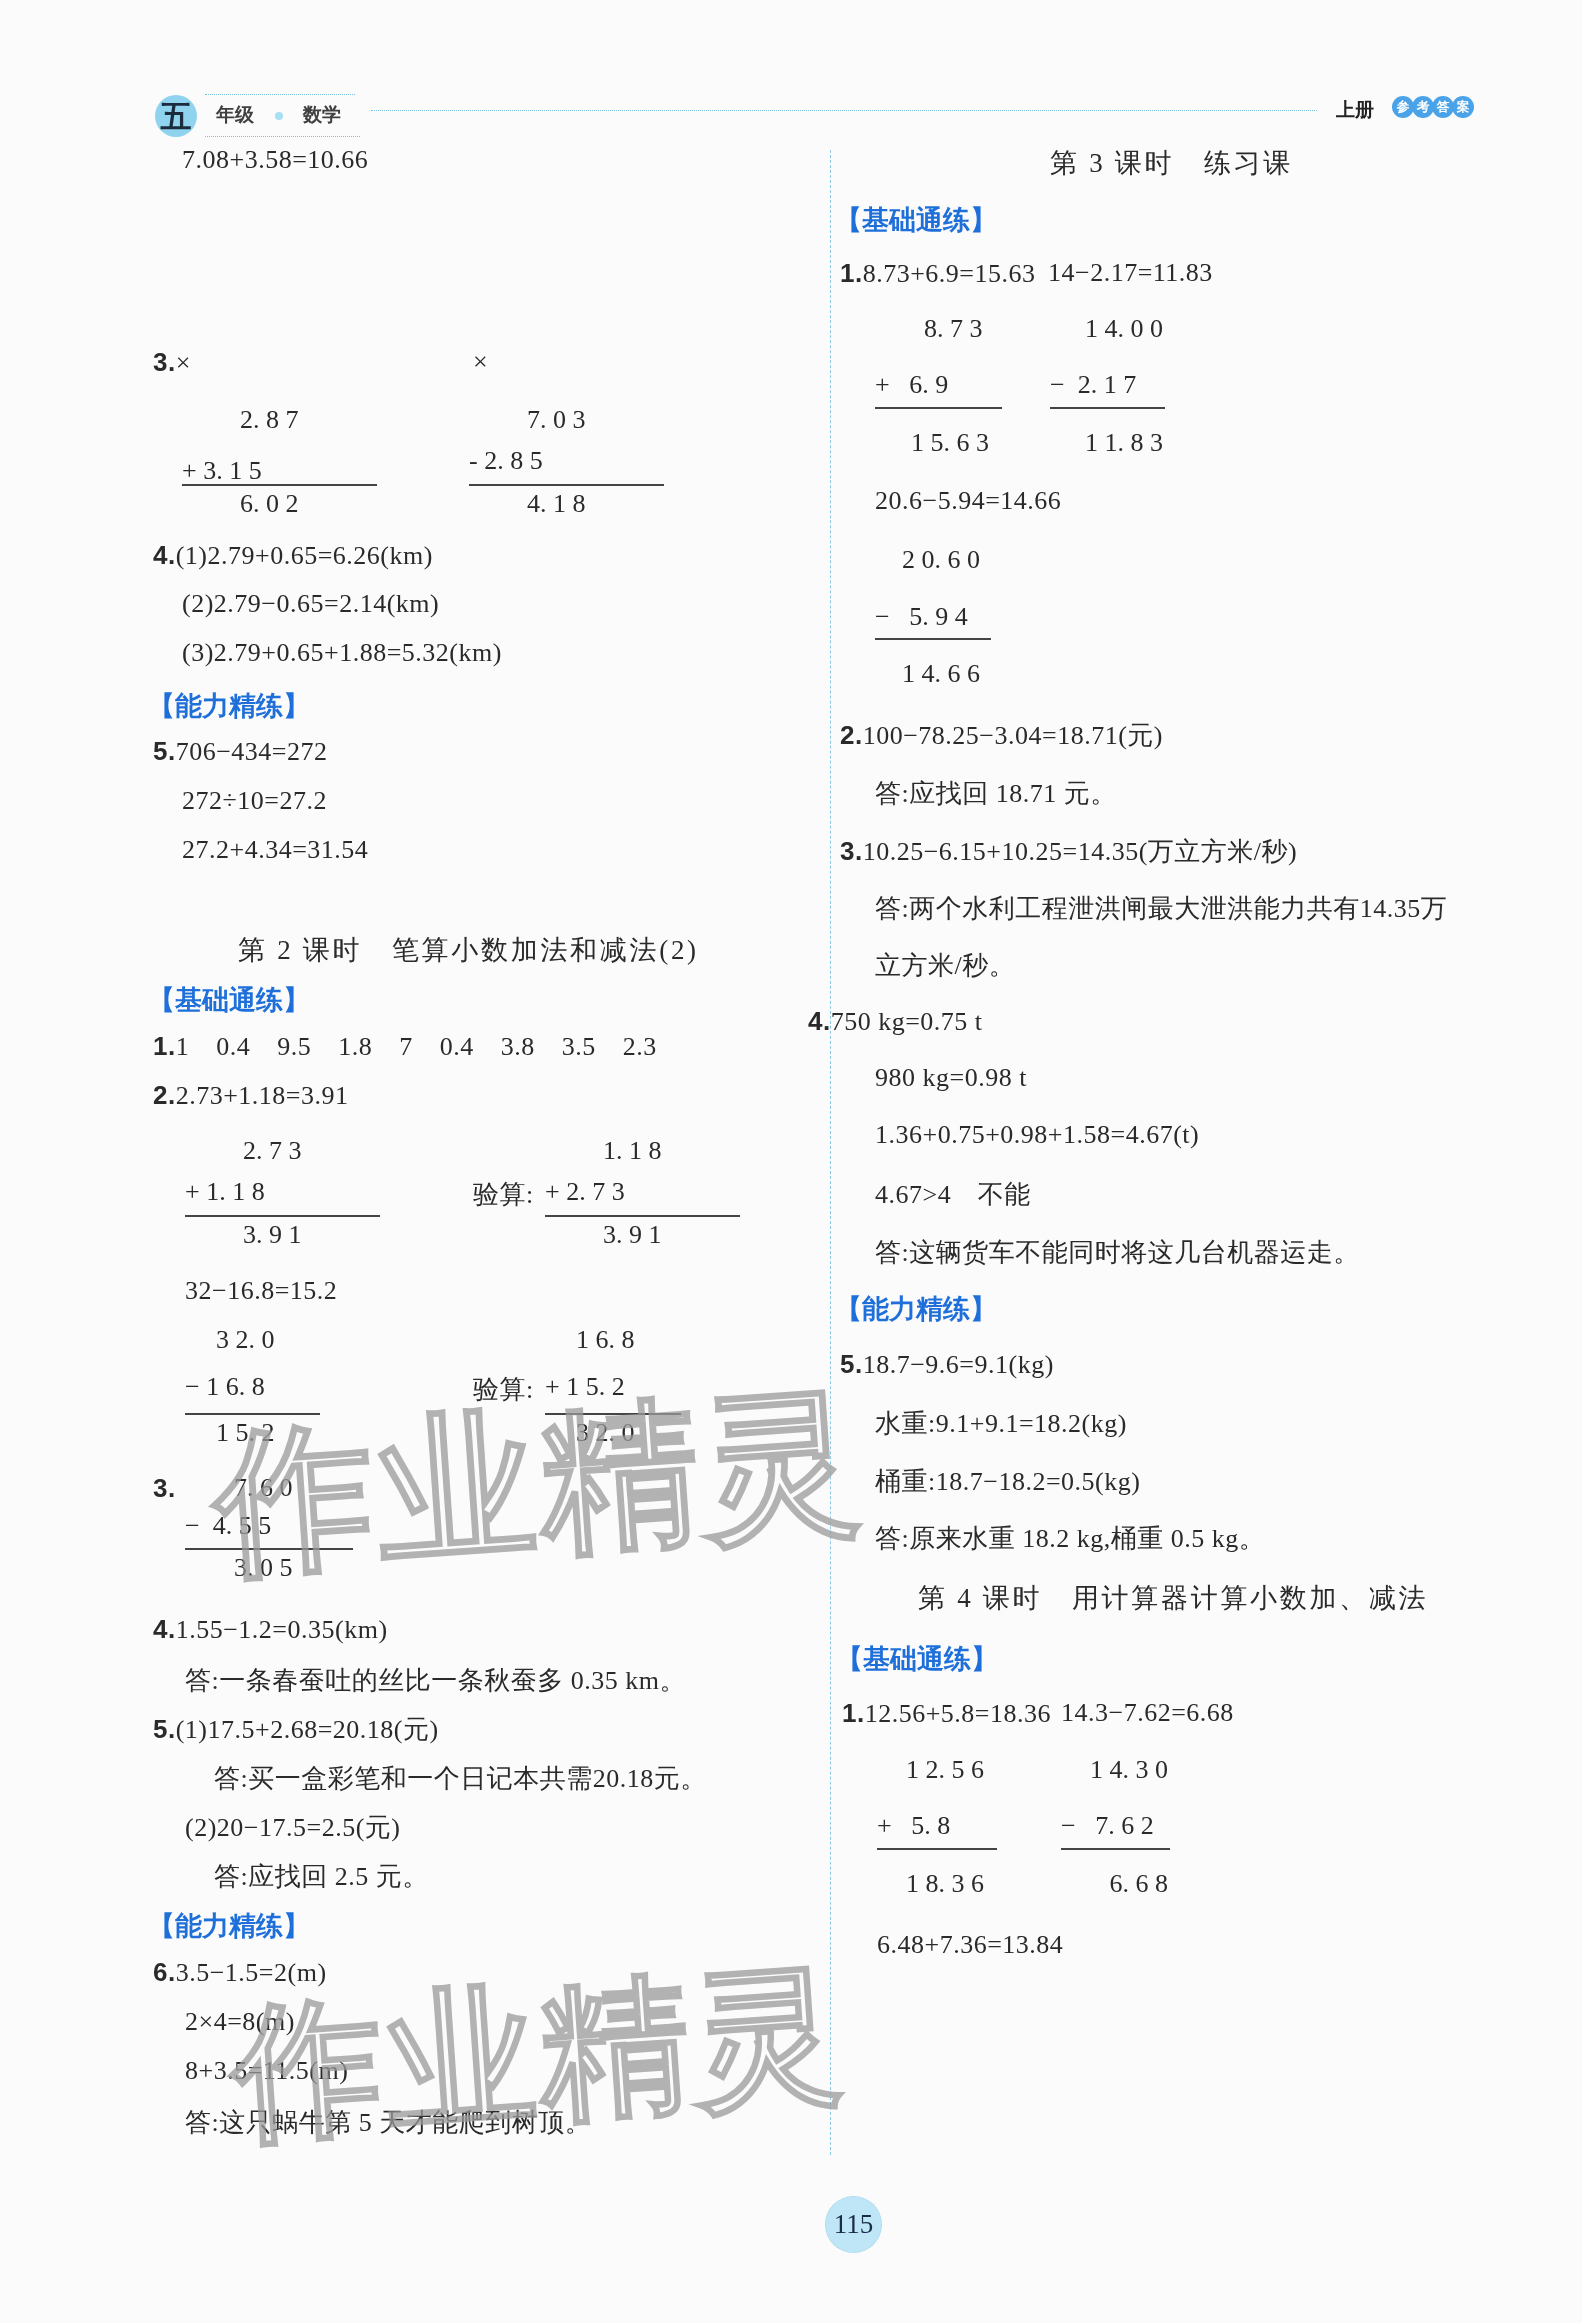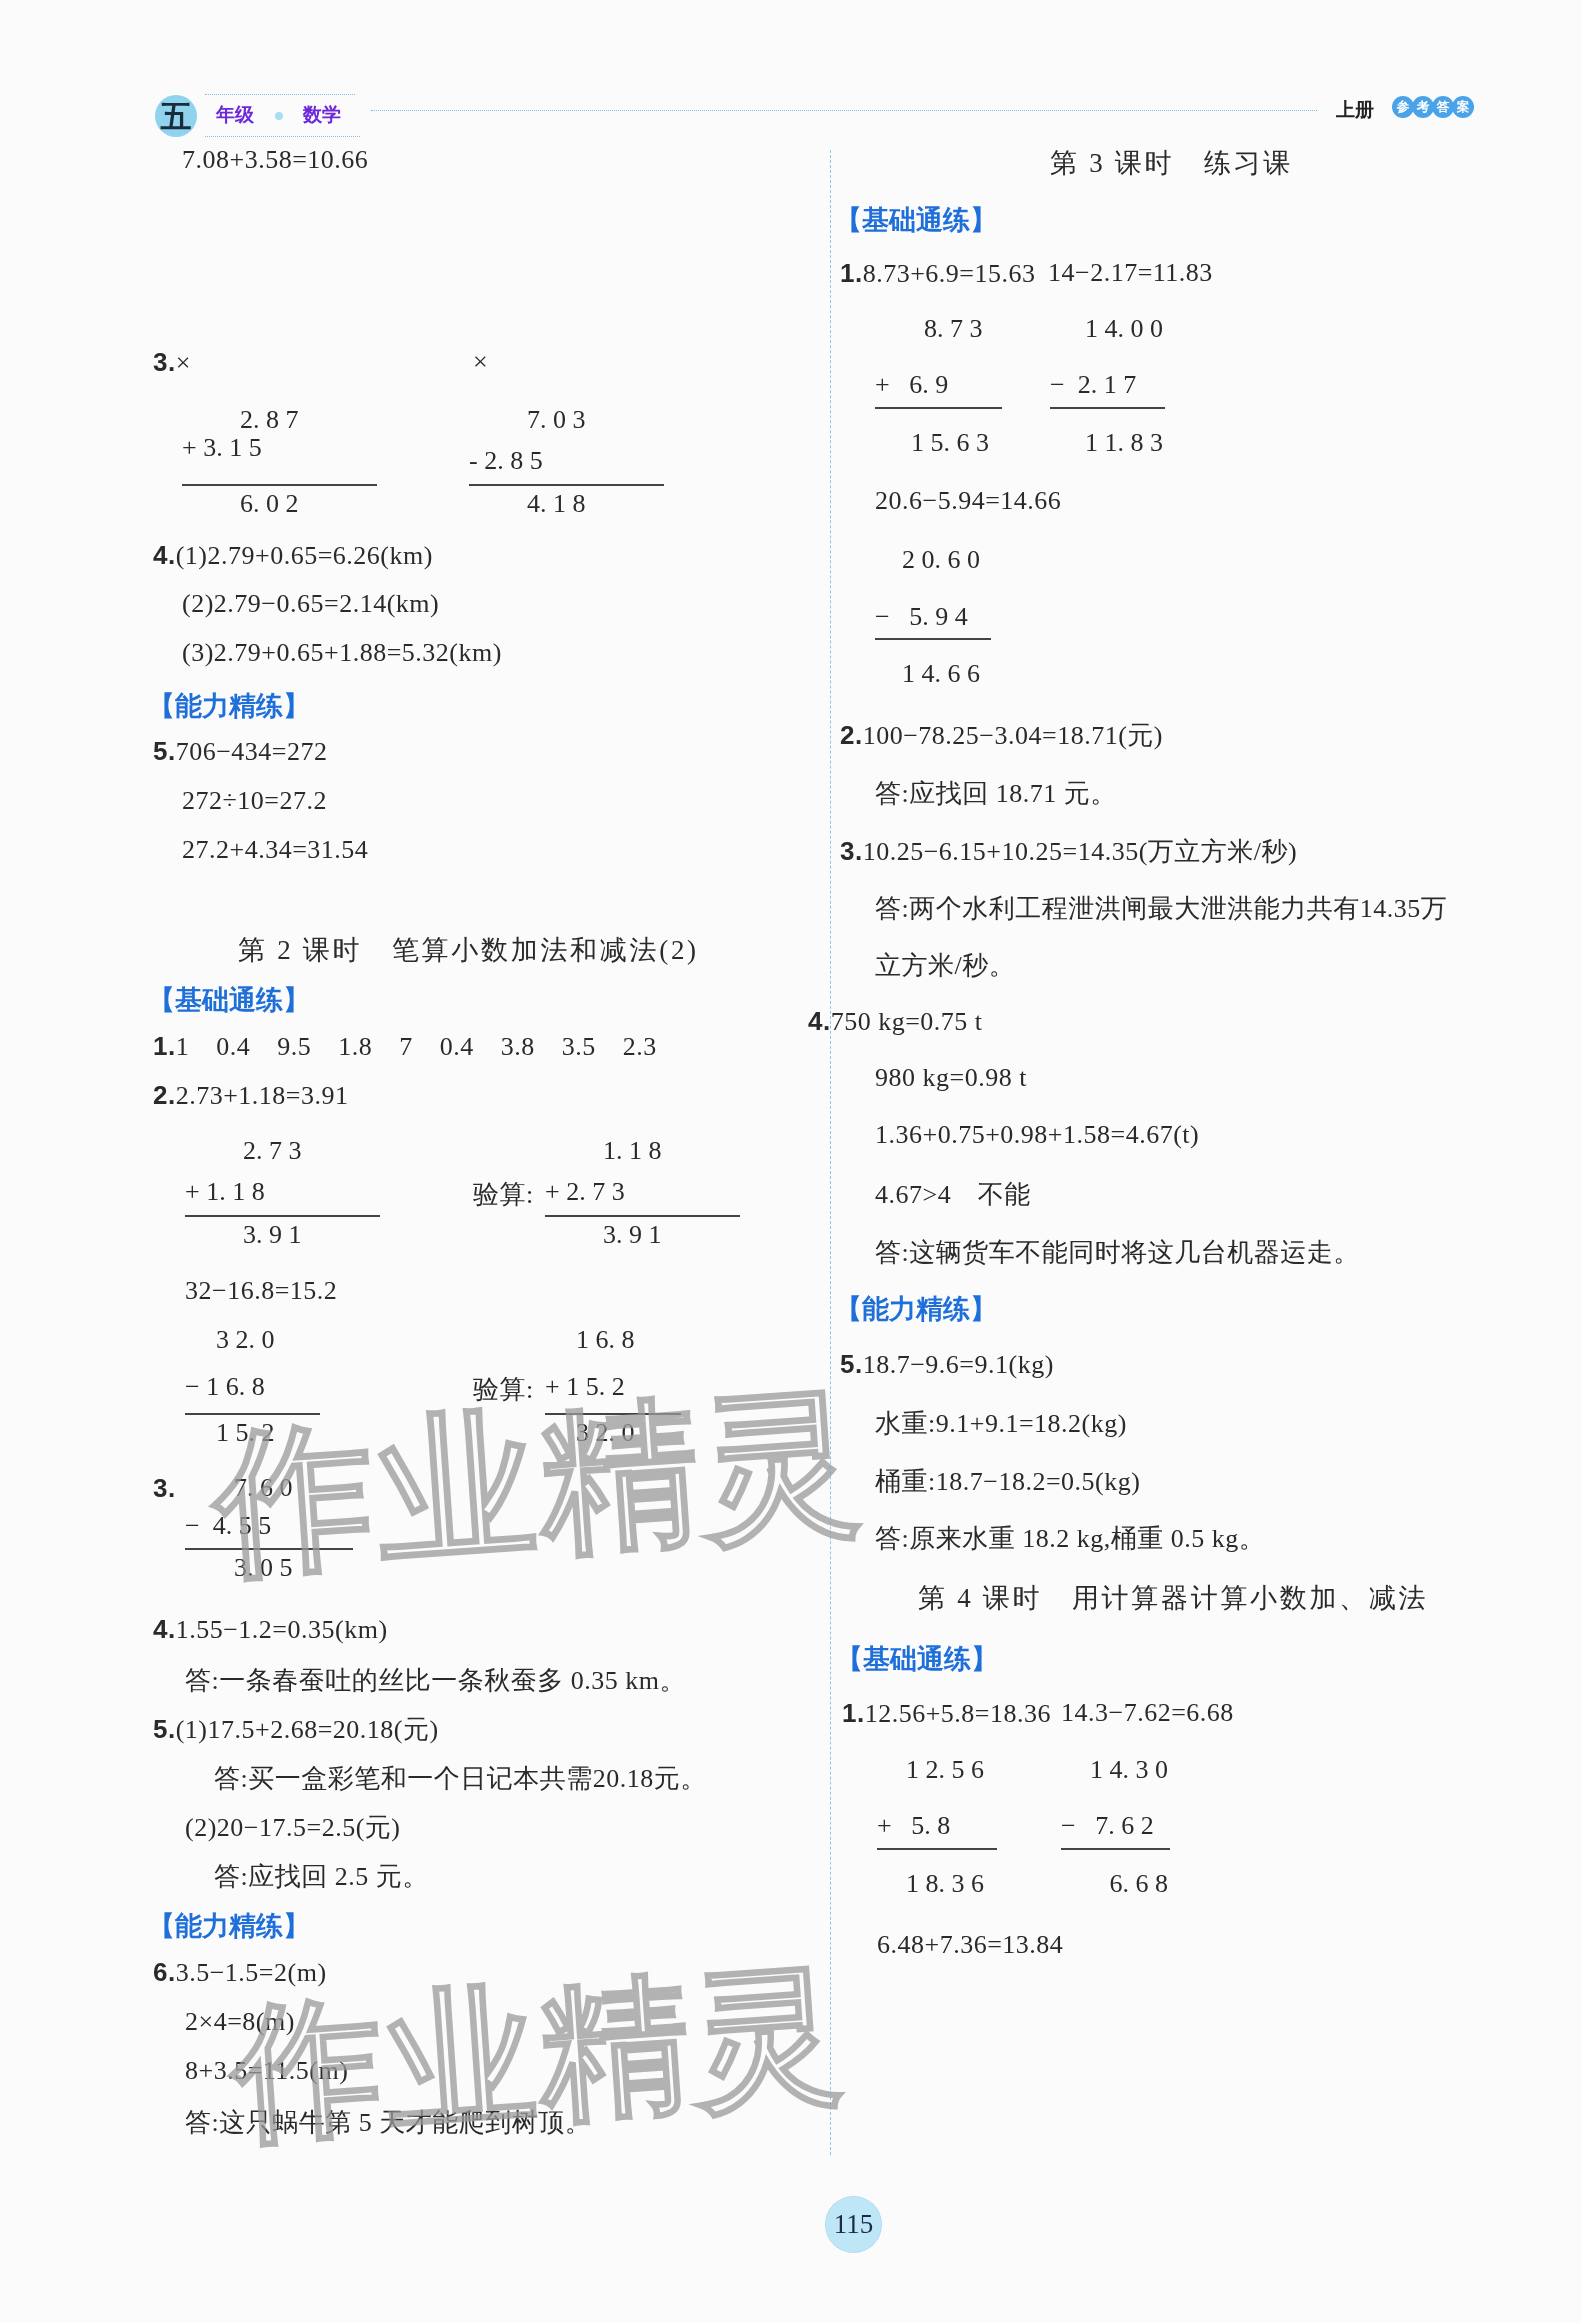--- a/index.html
+++ b/index.html
@@ -11,21 +11,21 @@
   .num{font-weight:bold;font-family:"Liberation Sans","DejaVu Sans",sans-serif;}
   .sec{color:#1e6fd9;font-weight:bold;font-size:27px;font-family:"DejaVu Sans",sans-serif;}
   .lesson{font-size:27px;letter-spacing:2.7px;}
   .vc{font-size:26px;}
   .vc .row{position:absolute;white-space:pre;letter-spacing:0;}
   .vc .line{position:absolute;height:1.8px;background:#444;}
   
   .hdr-badge{position:absolute;left:155px;top:95px;width:42px;height:42px;border-radius:50%;
      background:#8fd3ef;color:#1a2b3c;font-weight:bold;font-size:31px;text-align:center;line-height:42px;
      font-family:"DejaVu Serif",serif;}
-  .hdr-text{position:absolute;top:102px;font-size:19px;font-weight:bold;font-family:"DejaVu Sans",sans-serif;color:#6d28d9;}
+  .hdr-text{position:absolute;top:102px;font-size:19px;font-weight:bold;font-family:"DejaVu Sans",sans-serif;color:#404040;}
   .hdr-dot{position:absolute;left:275px;top:112px;width:8.2px;height:8.2px;border-radius:50%;background:#a8dff2;}
   .dotline{position:absolute;height:0;border-top:1.8px dotted #7cc4dc;}
   .hdr-right{position:absolute;left:1336px;top:97px;font-size:19px;font-weight:bold;font-family:"DejaVu Sans",sans-serif;color:#222;}
   .pill{position:absolute;top:96px;width:22px;height:22px;border-radius:50%;background:#4aa3e8;color:#fff;
      font-size:12.7px;text-align:center;line-height:22px;font-family:"DejaVu Sans",sans-serif;font-weight:bold;}
   .divider{position:absolute;left:830px;top:150px;height:2005px;border-left:1.8px dashed #8cc9e6;}
   .pagenum{position:absolute;left:825px;top:2196px;width:55px;height:55px;border-radius:50%;background:#bfe6f6;
      border:1.8px dotted #9fd5ec;text-align:center;line-height:55px;font-size:27px;color:#1a2b4a;}
   .wm{position:absolute;font-family:"DejaVu Sans",sans-serif;font-weight:bold;font-size:159px;color:transparent;
      -webkit-text-stroke:1.8px #9a9a9a;opacity:0.75;letter-spacing:3.6px;transform:rotate(-4deg);}
@@ -53,21 +53,21 @@
   <div class="abs t" style="left:182px;top:145px;">7.08+3.58=10.66</div>
 
 
   <div class="abs t" style="left:153px;top:347px;">
     <span class="num">3.</span><span>×</span>
   </div>
   <div class="abs t" style="left:473px;top:347px;">×</div>
 
   <div class="abs vc" style="left:182px;top:405px;width:200px;height:118px;">
     <div class="row" style="left:45px;top:0;">  2. 8 7</div>
-    <div class="row" style="left:0;top:28px;">+ 3. 1 5</div>
+    <div class="row" style="left:0;top:51px;">+ 3. 1 5</div>
     <div class="line" style="left:0;top:79px;width:195px;"></div>
     <div class="row" style="left:45px;top:84px;">  6. 0 2</div>
   </div>
   <div class="abs vc" style="left:469px;top:405px;width:200px;height:118px;">
     <div class="row" style="left:45px;top:0;">  7. 0 3</div>
     <div class="row" style="left:0;top:41px;">- 2. 8 5</div>
     <div class="line" style="left:0;top:79px;width:195px;"></div>
     <div class="row" style="left:45px;top:84px;">  4. 1 8</div>
   </div>
 

